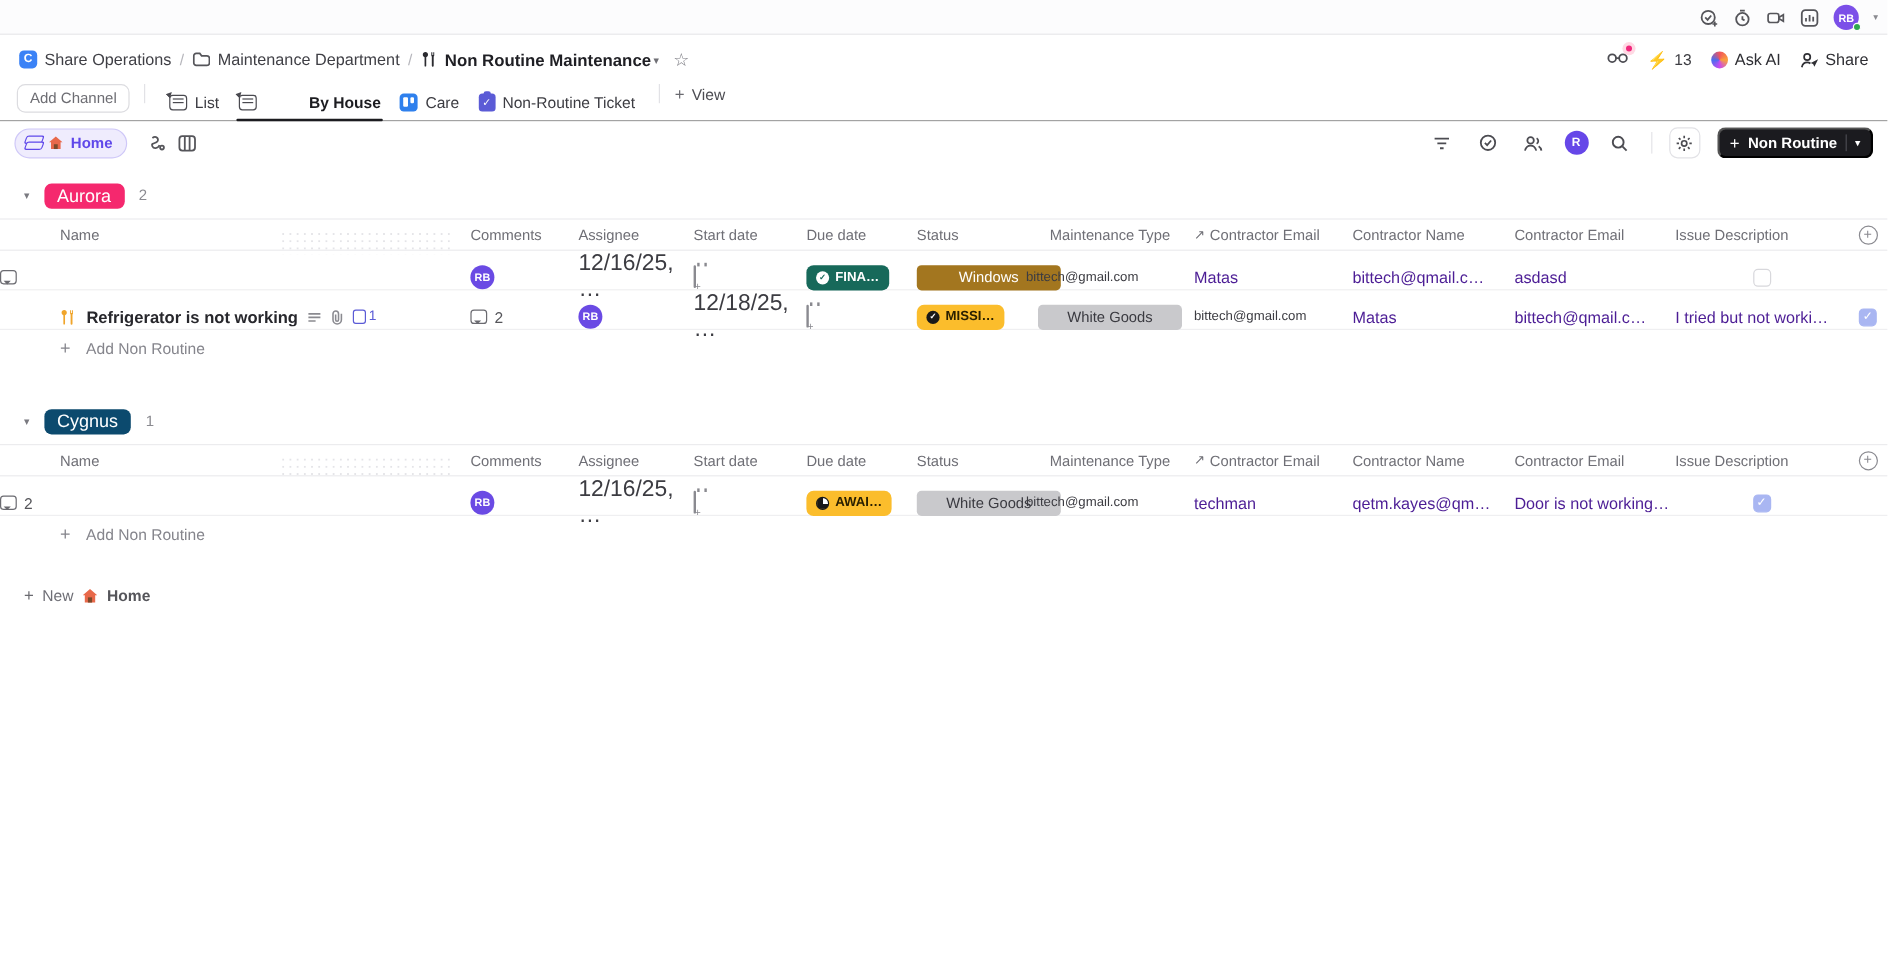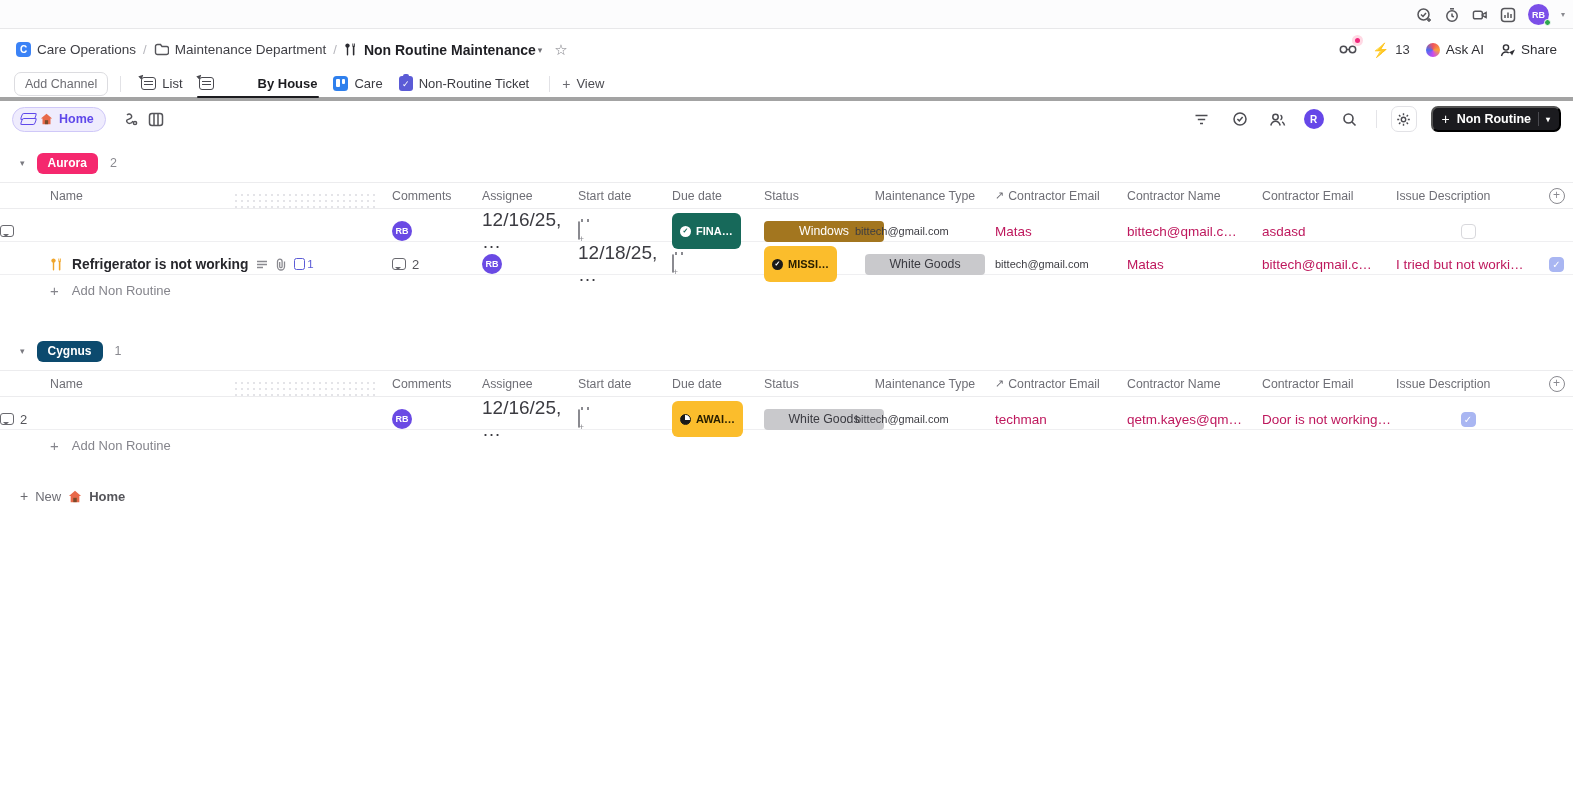--- a/index.html
+++ b/index.html
@@ -32,21 +32,21 @@
   .hdr-actions { display:flex; align-items:center; gap:16px; }
   .goggles { position:relative; cursor:pointer; color:#4c4c52; }
   .goggles .pinkdot { position:absolute; top:-6px; right:-6px; width:11px; height:11px; border-radius:50%; background:#ffd9e4; }
   .goggles .pinkdot::after { content:""; position:absolute; inset:3px; border-radius:50%; background:#f0287c; }
   .bolt-count { display:flex; align-items:center; gap:5px; font-size:13px; color:#3d3d42; cursor:pointer; }
   .bolt { color:#f7b318; font-size:14px; }
   .askai { display:flex; align-items:center; gap:6px; font-size:13.5px; color:#2f2f34; cursor:pointer; }
   .share { display:flex; align-items:center; gap:6px; font-size:13.5px; color:#2f2f34; cursor:pointer; }
 
   
-  .tabsrow { height:31px; display:flex; align-items:center; padding:0 14px; border-bottom:4px solid #a3a3a3; }
+  .tabsrow { height:31px; display:flex; align-items:flex-start; padding:0 14px; border-bottom:1px solid #a3a3a3; }
   .add-channel { border:1px solid #dcdce0; border-radius:7px; height:24px; padding:0 10px; display:flex; align-items:center; font-size:12.5px; color:#6d6d73; background:#fff; cursor:pointer; }
   .vdiv { width:1px; height:16px; background:#e2e2e6; margin:0 12px; }
   .tab { display:flex; align-items:center; gap:6px; font-size:13px; color:#3c3c42; padding:0 8px; height:100%; position:relative; cursor:pointer; white-space:nowrap; }
   .tab.active { font-weight:700; color:#1c1c20;gap:44px; }
   .tab.active::after { content:""; position:absolute; left:6px; right:6px; bottom:-1px; height:2.5px; background:#1c1c20; border-radius:2px; }
   .viewic { width:15px; height:13px; border:1.5px solid #4a4a50; border-radius:3px; position:relative; }
   .viewic::before { content:""; position:absolute; left:2px; right:2px; top:2.5px; height:1.3px; background:#4a4a50; box-shadow:0 3px 0 #4a4a50; }
   .viewic .pin { position:absolute; top:-4px; left:-3px; width:5px; height:5px; background:#4a4a50; clip-path:polygon(0 100%, 0 0, 100% 50%); transform:rotate(-45deg); }
   .boardic { width:15px; height:15px; background:#2f80ed; border-radius:3.5px; position:relative; }
   .boardic::before { content:""; position:absolute; left:3px; top:3px; width:3.5px; height:8px; background:#fff; border-radius:1px; }
@@ -74,21 +74,21 @@
   .newtask-btn { height:26px; background:#1b1b1f; color:#fff; border-radius:7px; display:flex; align-items:center; gap:7px; padding:0 9px; font-size:12.5px; font-weight:700; cursor:pointer; }
   .newtask-btn .bplus { font-size:14px; font-weight:400; }
   .newtask-btn .bdiv { width:1px; height:14px; background:#4a4a50; }
   .newtask-btn .bchev { font-size:8px; }
 
   
   .board { padding-top:12px; }
   .group { margin-bottom:6px; }
   .group-head { display:flex; align-items:center; height:28px; padding-left:20px; gap:12px; }
   .tri { font-size:9px; color:#7a7a80; cursor:pointer; }
-  .gbadge { height:21px; border-radius:6px; padding:0 11px; display:flex; align-items:center; color:#fff; font-size:12px; font-weight:700; cursor:pointer; }
+  .gbadge { height:21px; border-radius:6px; padding:0 11px; display:flex; align-items:center; color:#fff; font-size:15px; font-weight:400; cursor:pointer; }
   .gbadge.aurora { background:#f5286e; }
   .gbadge.cygnus { background:#0c4a6e; }
   .gcount { font-size:12.5px; color:#8a8a90; }
 
   .tgrid { display:grid; grid-template-columns:392px 90px 96px 94px 92px 91px 140px 132px 135px 134px 144px 1fr; align-items:center; }
   .thead { height:27px; border-top:1px solid #ececee; border-bottom:1px solid #ececee; margin-top:5px; }
   .thead .hc { font-size:12.3px; color:#6f6f76; display:flex; gap:4px; }
   .thead .hc.first { padding-left:50px; position:relative; }
   .dots { position:absolute; left:233px; top:3px; width:145px; height:20px; background-image:radial-gradient(#e4e4e8 1px, transparent 1.1px); background-size:6px 6px; }
   .arrow-ne { font-size:11px; color:#6f6f76; }
@@ -102,34 +102,34 @@
   .doc-badge .db { width:11px; height:12px; border:1.4px solid #5b5bd6; border-radius:2.5px; }
   .comment-cell { display:flex; align-items:center; gap:6px; color:#55555a; font-size:13px; }
   .bubble { width:14px; height:12px; border:1.5px solid #6a6a70; border-radius:3px; position:relative; cursor:pointer; }
   .bubble::after { content:""; position:absolute; left:2px; bottom:-4px; border:3px solid transparent; border-top-color:#6a6a70; }
   .avatar-rb { width:20px; height:20px; border-radius:50%; background:#6a4ae4; color:#fff; font-size:9px; font-weight:700; display:flex; align-items:center; justify-content:center; cursor:pointer; }
   .datecell { font-size:19px; color:#3c3c42; }
   .cal { width:14px; height:13px; border:1.5px solid #8a8a90; border-radius:3px; position:relative; cursor:pointer; }
   .cal::before { content:""; position:absolute; top:-3.5px; left:2px; width:1.5px; height:3px; background:#8a8a90; box-shadow:6px 0 0 #8a8a90; }
   .cal::after { content:"+"; position:absolute; right:-5px; bottom:-5px; font-size:9px; color:#8a8a90; }
 
-  .sbadge { height:36px; border-radius:6px; display:inline-flex; align-items:center; gap:5px; padding:0 8px; font-size:11px; font-weight:700; cursor:pointer; }
+  .sbadge { height:21px; border-radius:6px; display:inline-flex; align-items:center; gap:5px; padding:0 8px; font-size:11px; font-weight:700; cursor:pointer; }
   .sbadge.green { background:#17695a; color:#fff; }
   .sbadge.yellow { background:#fbbd2c; color:#2a2000; }
   .sdisc { width:11px; height:11px; border-radius:50%; flex:none; display:flex; align-items:center; justify-content:center; font-size:7px; }
   .sdisc.white { background:#fff; color:#17695a; }
   .sdisc.black { background:#191919; color:#fff; }
   .sdisc.clock { background:conic-gradient(#fff 0 100deg, #191919 100deg 360deg); border:1.5px solid #191919; }
 
   .mtype { width:120px; height:21px; margin:0 auto; border-radius:4px; display:flex; align-items:center; justify-content:center; font-size:12.3px; cursor:pointer; }
   .mtype.windows { background:#a3761f; color:#fff; }
   .mtype.whitegoods { background:#c9c9cc; color:#3a3a40; }
 
   .email-sm { font-size:11px; color:#3c3c42; white-space:nowrap; overflow:hidden; }
-  .cell-txt { font-size:13.5px; color:#be185d; white-space:nowrap; overflow:hidden; padding-right:8px; }
+  .cell-txt { font-size:13.5px; color:#4c1d95; white-space:nowrap; overflow:hidden; padding-right:8px; }
   .cbox { justify-self:center; width:15px; height:15px; border-radius:4px; border:1.5px solid #d8d8dc; background:#fff; cursor:pointer; }
   .cbox.checked { background:#a9b6f2; border-color:#a9b6f2; color:#fff; font-size:10px; line-height:14px; text-align:center; }
 
   .addrow { height:30px; display:flex; align-items:center; gap:13px; padding-left:50px; color:#85858c; font-size:13px; cursor:pointer; }
   .addrow .plus { font-size:15px; color:#85858c; }
 
   .footer-new { margin-top:28px; display:flex; align-items:center; gap:7px; padding-left:20px; color:#6f6f76; font-size:13px; cursor:pointer; }
   .footer-new b { color:#55555a; font-weight:700; }
 
   .tools-svg { flex:none; display:block; }
@@ -170,21 +170,21 @@
       <span>RB</span>
       <span class="dot"></span>
     </span>
     <span class="chev-sm">▾</span>
   </div>
 </div>
 
 <div class="crumbrow">
   <span class="crumb">
     <span class="c-logo">C</span>
-    <span>Care Operations</span>
+    <span>Share Operations</span>
   </span>
   <span class="crumb-sep">/</span>
   <span class="crumb">
     <svg width="15" height="13" viewBox="0 0 15 13" fill="none" stroke="#55555a" stroke-width="1.4">
         <path d="M1.5 3.5c0-1.1.9-2 2-2h3l1.5 2h4.5c1.1 0 2 .9 2 2v4c0 1.1-.9 2-2 2h-9c-1.1 0-2-.9-2-2v-6z"></path>
       </svg>
     <span>Maintenance Department</span>
   </span>
   <span class="crumb-sep">/</span>
   <span class="crumb">

